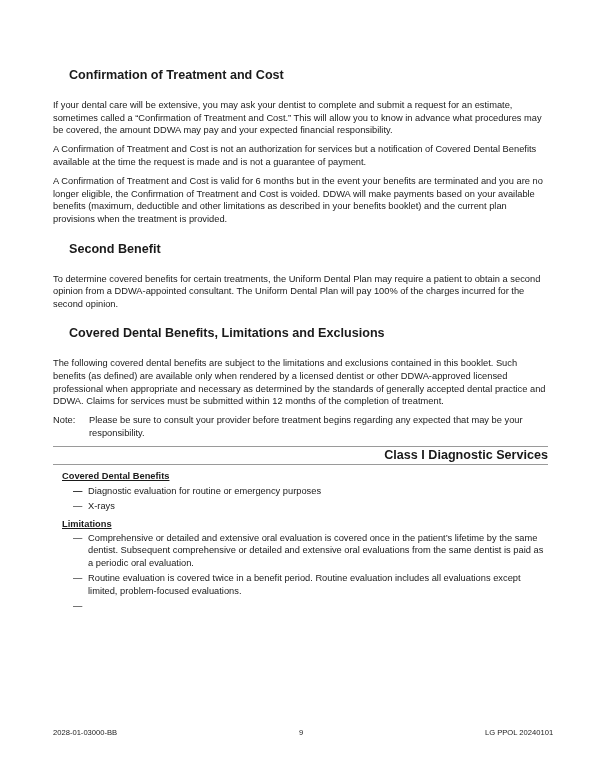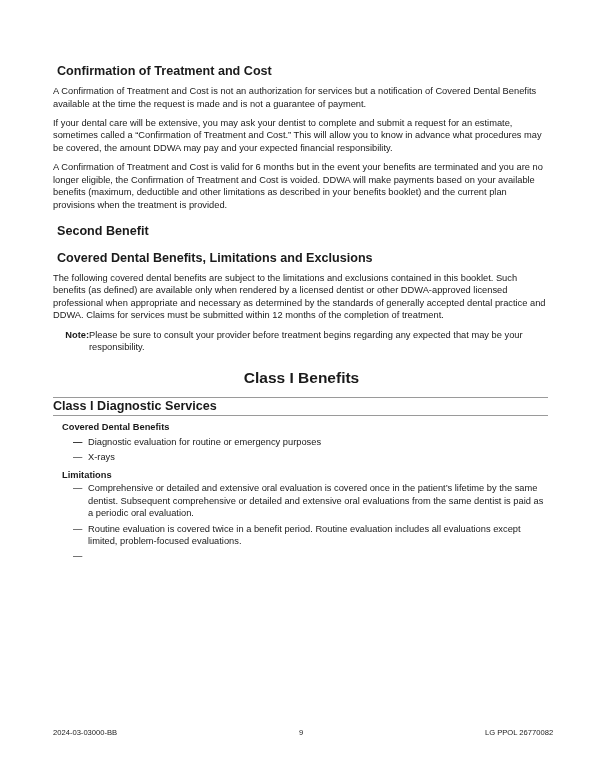--- a/index.html
+++ b/index.html
@@ -21,63 +21,64 @@
       top: 52px;
       width: 497px;
     }
     p {
       margin: 0;
       font-size: 9.3px;
       line-height: 12.6px;
     }
     .p-gap { margin-bottom: 6.6px; }
     h2 {
-      margin: 4px;
+      margin: 16px;
       font-size: 12.6px;
       font-weight: bold;
       line-height: 15px;
     }
     .h2-wrap { margin-top: 12px; margin-bottom: 6px; }
     .note {
       display: flex;
       font-size: 9.3px;
       line-height: 12.6px;
       margin-bottom: 6.6px;
     }
     .note-label {
-      font-weight: bold;
+      font-weight: normal;
       width: 36px;
       flex: 0 0 36px;
-      text-align: right;
     }
     .note-text { flex: 1; }
     .class-title {
       text-align: center;
       font-size: 15.5px;
       font-weight: bold;
       margin-top: 15px;
       margin-bottom: 10px;
       line-height: 18px;
     }
     .section-head {
       border-top: 1px solid #9a9a9a;
       border-bottom: 1px solid #9a9a9a;
       padding: 1px 0 2px 0;
       font-size: 12.6px;
       font-weight: bold;
       line-height: 14px;
       width: 495px;
+      text-align: right;
     }
     .sub-head {
       font-size: 9.3px;
       font-weight: bold;
       margin-left: 9px;
       line-height: 12.6px;
       margin-top: 5px;
       margin-bottom: 1px;
+      text-decoration: underline;
     }
     ul.dash {
       list-style: none;
       margin: 0 0 5px 0;
       padding: 0;
     }
     ul.dash li {
       position: relative;
       padding-left: 35px;
       font-size: 9.3px;
@@ -104,56 +105,56 @@
   </style>
 </head>
 <body>
 
 <div class="page">
 
 
   <div class="h2-wrap">
       <h2>Confirmation of Treatment and Cost</h2>
     </div>
+  <p class="p-gap">If your dental care will be extensive, you may ask your dentist to complete and submit a request for an estimate, sometimes called a “Confirmation of Treatment and Cost.” This will allow you to know in advance what procedures may be covered, the amount DDWA may pay and your expected financial responsibility.</p>
   <p class="p-gap">A Confirmation of Treatment and Cost is not an authorization for services but a notification of Covered Dental Benefits available at the time the request is made and is not a guarantee of payment.</p>
-  <p class="p-gap">If your dental care will be extensive, you may ask your dentist to complete and submit a request for an estimate, sometimes called a “Confirmation of Treatment and Cost.” This will allow you to know in advance what procedures may be covered, the amount DDWA may pay and your expected financial responsibility.</p>
   <p class="p-gap">A Confirmation of Treatment and Cost is valid for 6 months but in the event your benefits are terminated and you are no longer eligible, the Confirmation of Treatment and Cost is voided. DDWA will make payments based on your available benefits (maximum, deductible and other limitations as described in your benefits booklet) and the current plan provisions when the treatment is provided.</p>
 
   <div class="h2-wrap">
       <h2>Second Benefit</h2>
     </div>
+  <p class="p-gap">To determine covered benefits for certain treatments, the Uniform Dental Plan may require a patient to obtain a second opinion from a DDWA-appointed consultant. The Uniform Dental Plan will pay 100% of the charges incurred for the second opinion.</p>
 
   <div class="h2-wrap">
       <h2>Covered Dental Benefits, Limitations and Exclusions</h2>
     </div>
   <p class="p-gap">The following covered dental benefits are subject to the limitations and exclusions contained in this booklet. Such benefits (as defined) are available only when rendered by a licensed dentist or other DDWA-approved licensed professional when appropriate and necessary as determined by the standards of generally accepted dental practice and DDWA. Claims for services must be submitted within 12 months of the completion of treatment.</p>
 
   <div class="note">
     <span class="note-label">Note:</span>
     <span class="note-text">Please be sure to consult your provider before treatment begins regarding any expected that may be your responsibility.</span>
   </div>
 
 
-  <div class="class-title">Class I Benefits</div>
 
   <div class="section-head">Class I Diagnostic Services</div>
 
   <div class="sub-head">Covered Dental Benefits</div>
   <ul class="dash">
     <li><span class="dash-icon">—</span></li>
     <li><span class="dash-icon">—</span><span>Diagnostic evaluation for routine or emergency purposes</span></li>
     <li><span class="dash-icon">—</span><span>X-rays</span></li>
   </ul>
 
   <div class="sub-head">Limitations</div>
   <ul class="dash">
     <li><span class="dash-icon">—</span><span>Comprehensive or detailed and extensive oral evaluation is covered once in the patient’s lifetime by the same dentist. Subsequent comprehensive or detailed and extensive oral evaluations from the same dentist is paid as a periodic oral evaluation.</span></li>
     <li><span class="dash-icon">—</span><span>Routine evaluation is covered twice in a benefit period. Routine evaluation includes all evaluations except limited, problem-focused evaluations.</span></li>
     <li><span class="dash-icon">—</span></li>
   </ul>
 
 </div>
 
 <div class="footer">
-  <span class="left">2024-03-03000-BB</span>
+  <span class="left">2028-01-03000-BB</span>
   <span class="center">9</span>
-  <span class="right">LG PPOL 26770082</span>
+  <span class="right">LG PPOL 20240101</span>
 </div>
 
 </body></html>

